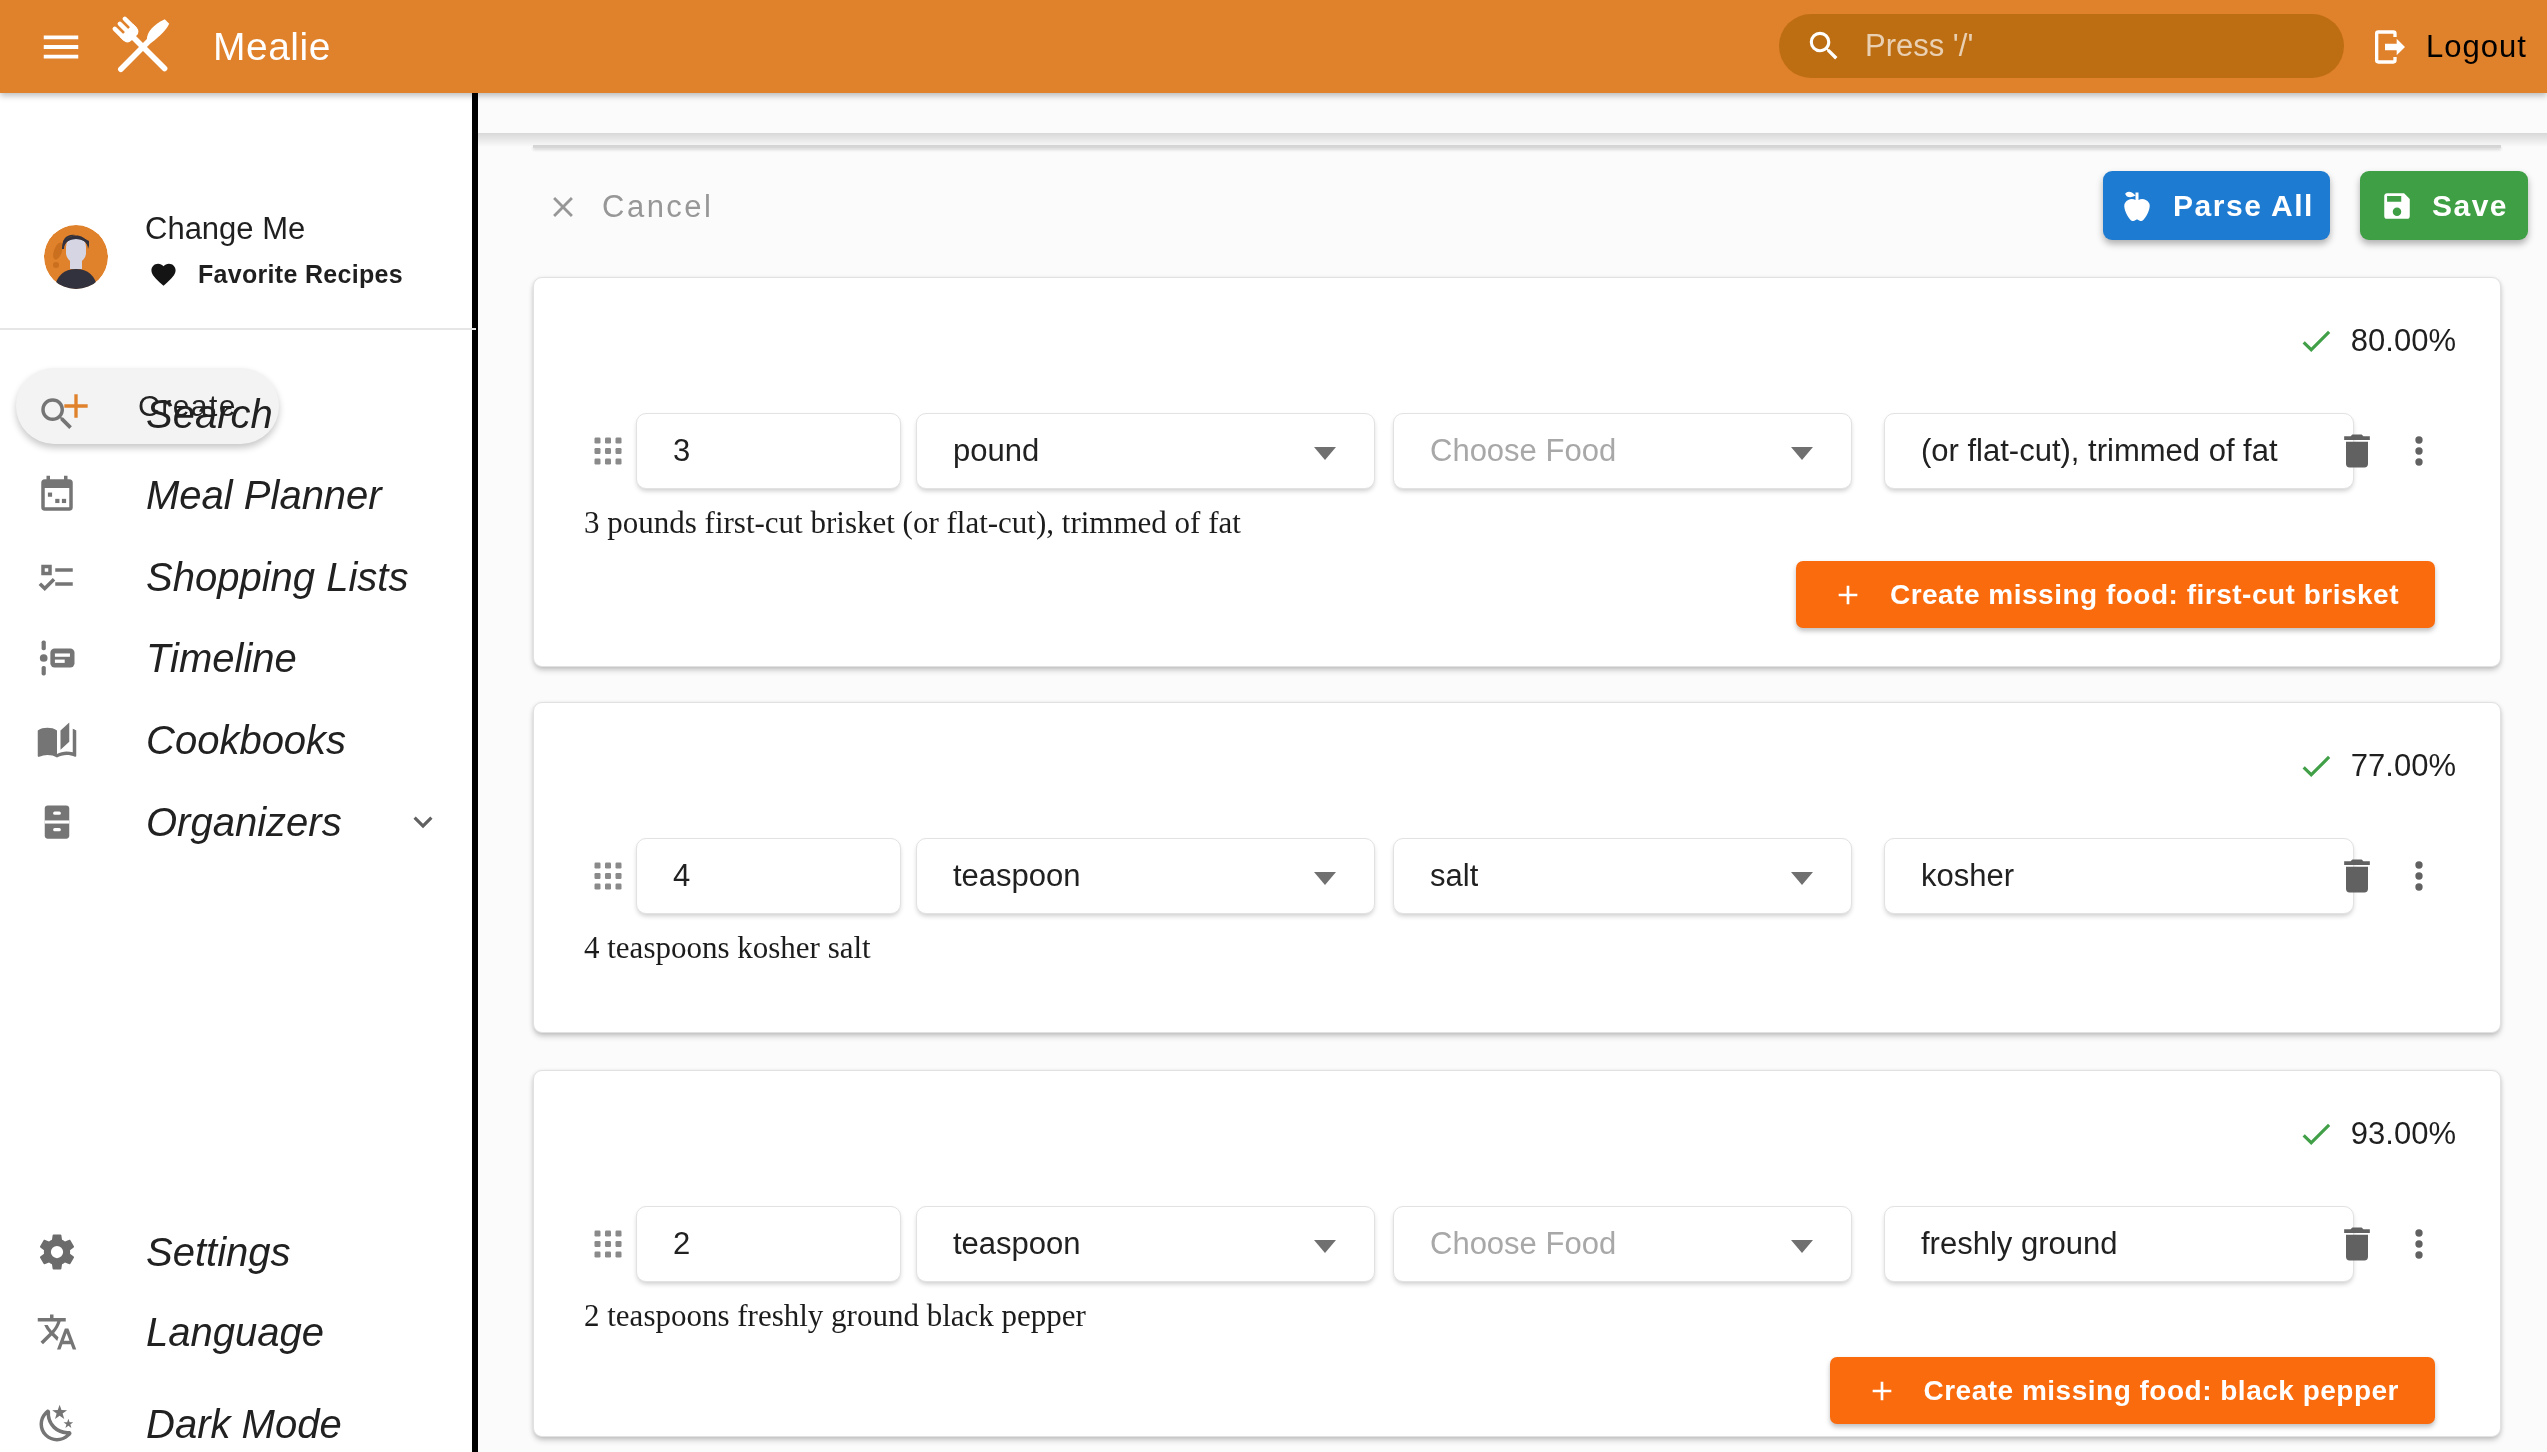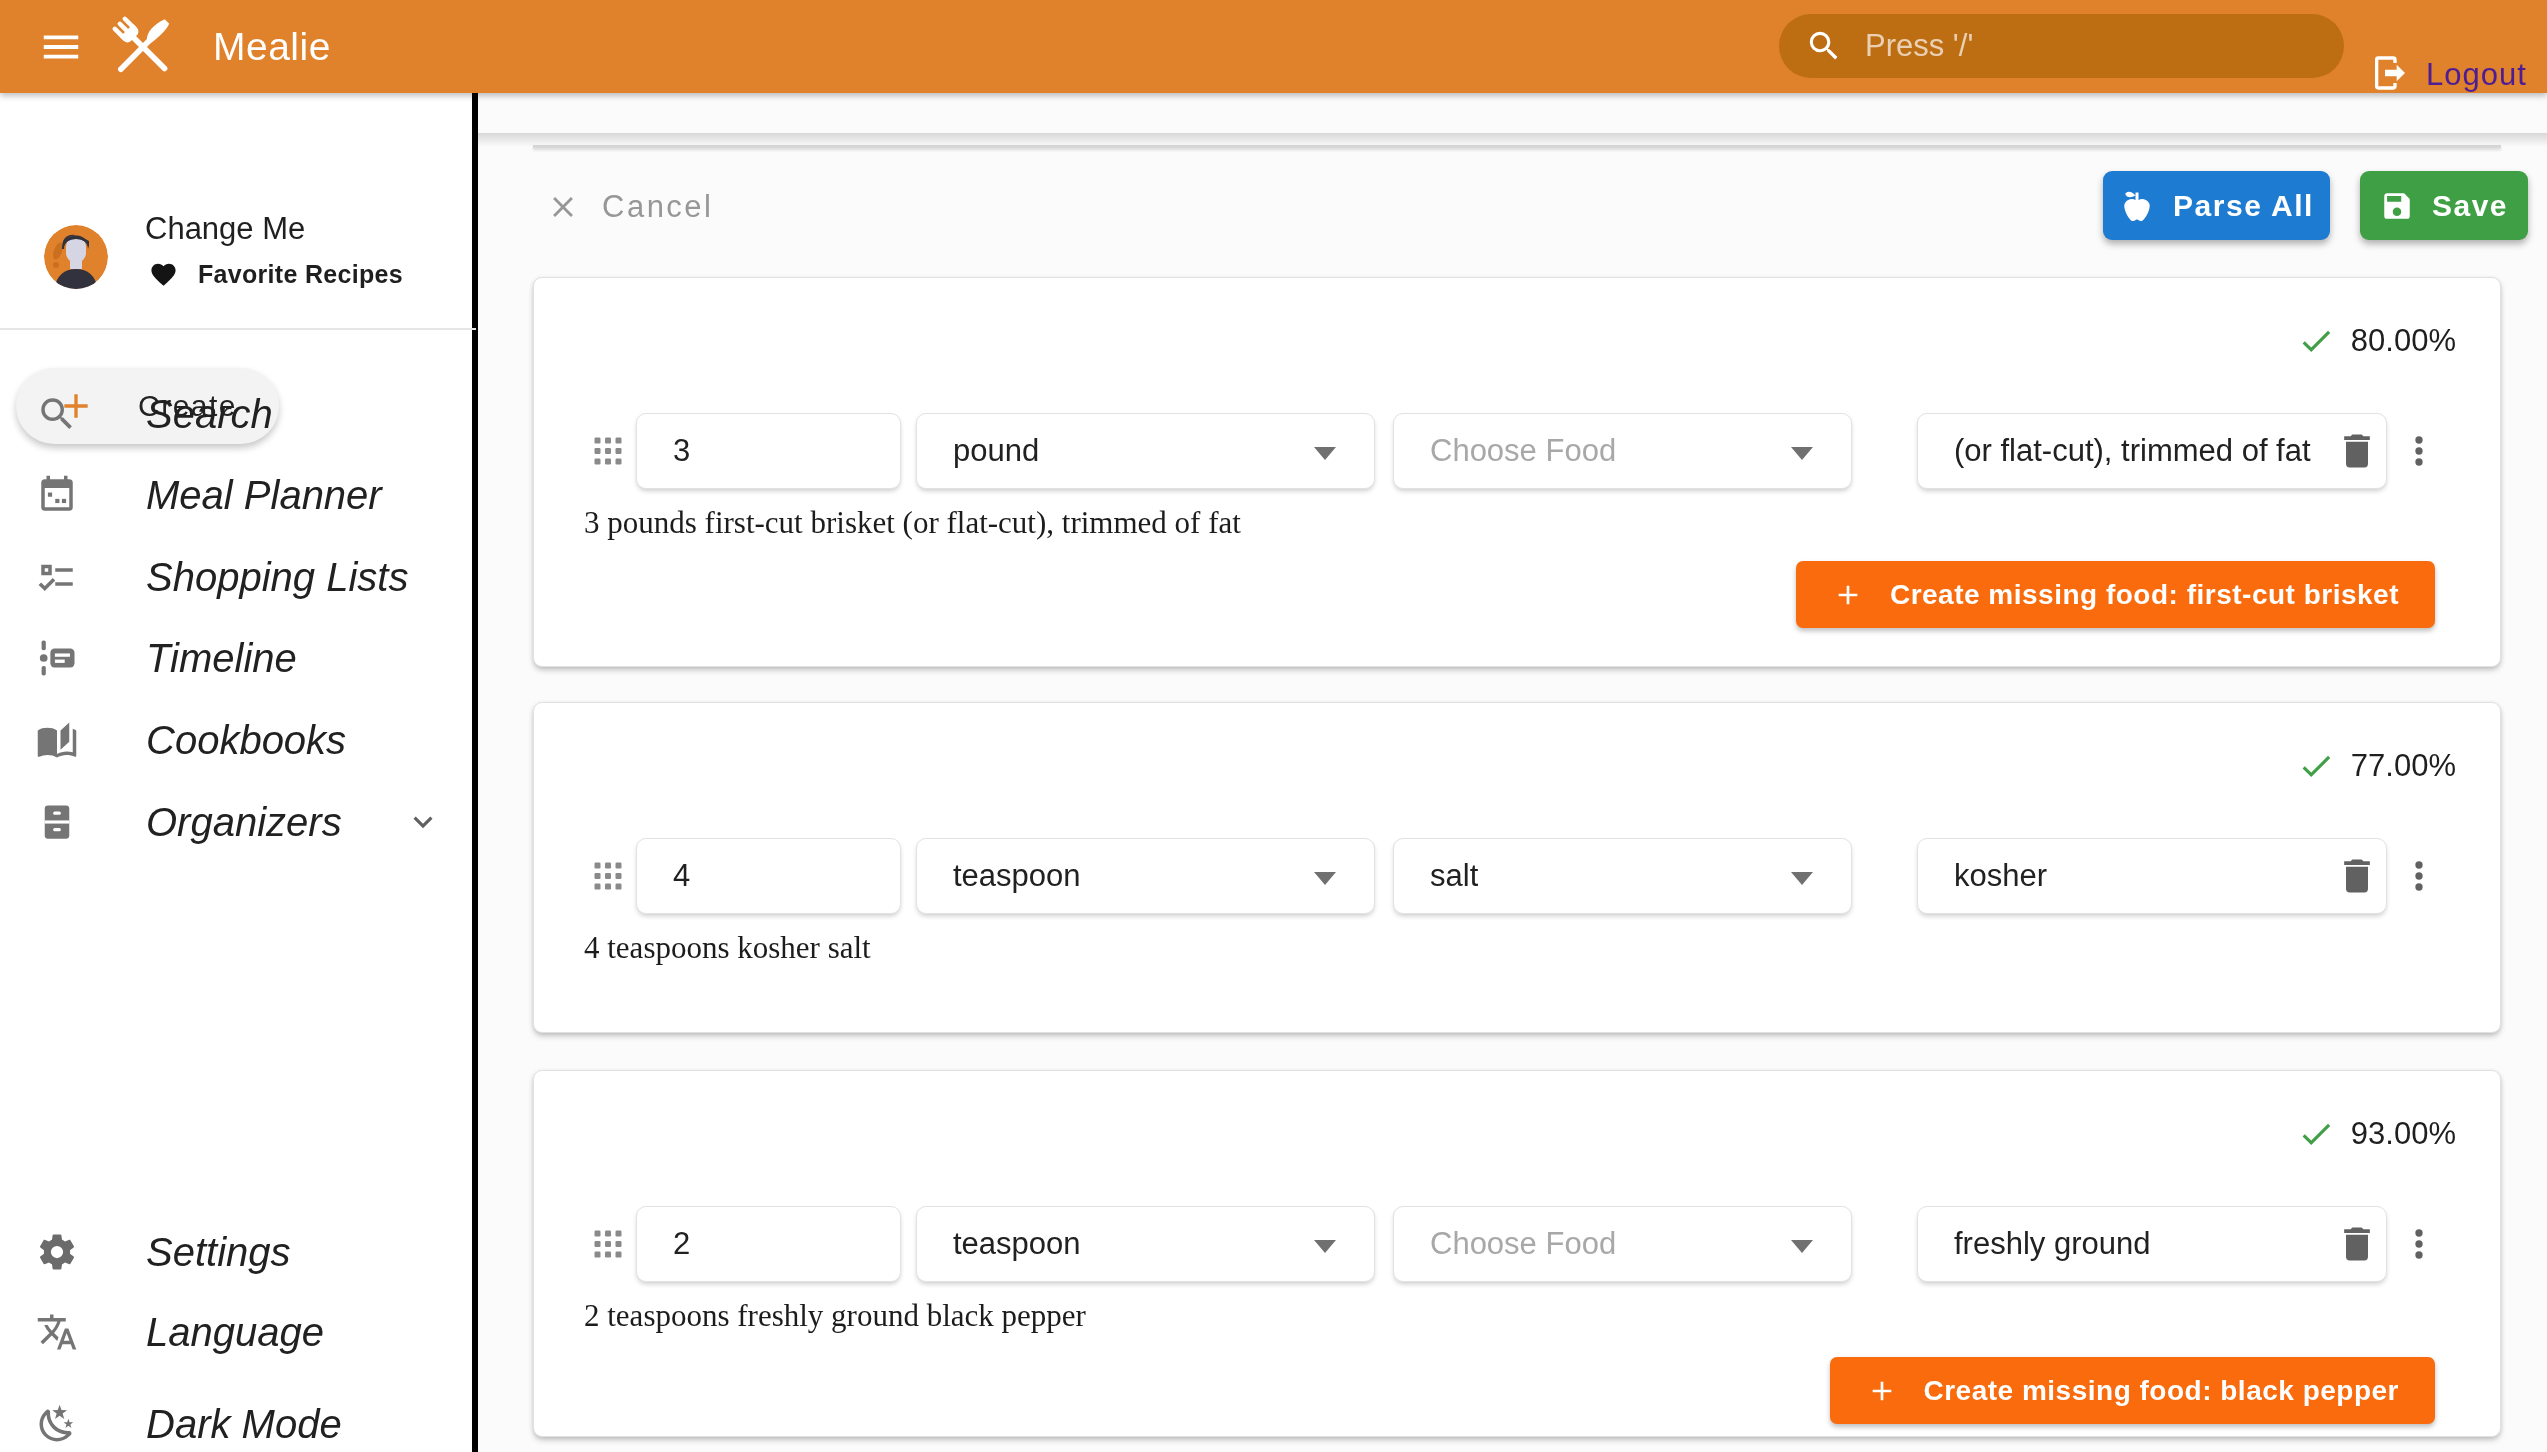--- a/index.html
+++ b/index.html
@@ -13,22 +13,22 @@
   
   #appbar{position:absolute;left:0;top:0;width:2547px;height:93px;background:var(--c-header);
     box-shadow:0 3px 6px rgba(0,0,0,.25);z-index:50;display:flex;align-items:center;}
   #hamburger{position:absolute;left:32px;top:24px;width:58px;height:46px;cursor:pointer;}
   #logo{position:absolute;left:103px;top:7px;width:80px;height:80px;}
   #app-title{position:absolute;left:213px;top:0;height:93px;line-height:93px;
     color:#fff;font-size:39px;font-weight:500;letter-spacing:0.5px;}
   #searchbox{position:absolute;left:1779px;top:14px;width:565px;height:64px;border-radius:32px;
     background:var(--c-search);display:flex;align-items:center;padding:0 26px;cursor:text;}
   #searchbox .ph{color:rgba(255,255,255,.68);font-size:31px;margin-left:22px;}
-  #logout{position:absolute;left:2370px;top:0;height:93px;display:flex;align-items:flex-end;
-    color:#4c1d95;cursor:pointer;}
+  #logout{position:absolute;left:2370px;top:0;height:93px;display:flex;align-items:center;
+    color:#000000;cursor:pointer;}
   #logout span{font-size:31px;font-weight:500;letter-spacing:1px;margin-left:16px;}
 
   
   #sidebar{position:absolute;left:0;top:93px;width:478px;height:1360px;background:#fff;
     border-right:6px solid #000000;z-index:10;}
   #avatar{position:absolute;left:44px;top:132px;width:64px;height:64px;border-radius:50%;overflow:hidden;cursor:pointer;}
   #user-name{position:absolute;left:145px;top:118px;font-size:31px;color:#1f1f1f;}
   #fav-row{position:absolute;left:149px;top:167px;display:flex;align-items:center;cursor:pointer;}
   #fav-row span{font-size:25px;font-weight:600;color:#1f1f1f;margin-left:20px;letter-spacing:0.3px;}
   #side-divider{position:absolute;left:0;top:235px;width:476px;height:2px;background:#E6E6E6;}
@@ -66,21 +66,21 @@
   .confidence .pct{font-size:31px;color:#1f1f1f;margin-left:16px;}
   .frow{position:absolute;left:0;top:135px;width:1968px;height:76px;}
   .drag{position:absolute;left:56px;top:20px;width:36px;height:36px;cursor:grab;}
   .field{position:absolute;top:0;height:76px;background:#fff;border:1px solid #E2E2E2;border-radius:10px;
     box-shadow:0 3px 5px -1px rgba(0,0,0,.2);display:flex;align-items:center;padding:0 36px;cursor:text;}
   .field .fval{font-size:31px;color:#212121;white-space:nowrap;overflow:hidden;}
   .field.placeholder .fval{color:#A8A8A8;}
   .field.qty{left:102px;width:265px;}
   .field.unit{left:382px;width:459px;cursor:pointer;}
   .field.food{left:859px;width:459px;cursor:pointer;}
-  .field.note{left:1383px;width:470px;}
+  .field.note{left:1350px;width:470px;}
   .arrow{position:absolute;right:38px;top:33px;width:0;height:0;
     border-left:11px solid transparent;border-right:11px solid transparent;border-top:13px solid #707070;}
   .icon-btn{position:absolute;top:16px;width:44px;height:44px;cursor:pointer;}
   .trash{left:1801px;}
   .dots{left:1863px;}
   .original{position:absolute;left:50px;top:227px;font-size:31px;color:#1c1c1c;font-family:Liberation Serif, serif;}
   .missing-btn{position:absolute;right:65px;height:67px;border:none;border-radius:7px;cursor:pointer;
     background:var(--c-accent);box-shadow:0 3px 5px rgba(0,0,0,.25);color:#fff;
     display:flex;align-items:center;padding:0 36px;}
   .missing-btn .mlabel{font-family:"Liberation Sans",sans-serif;font-size:28px;font-weight:600;

